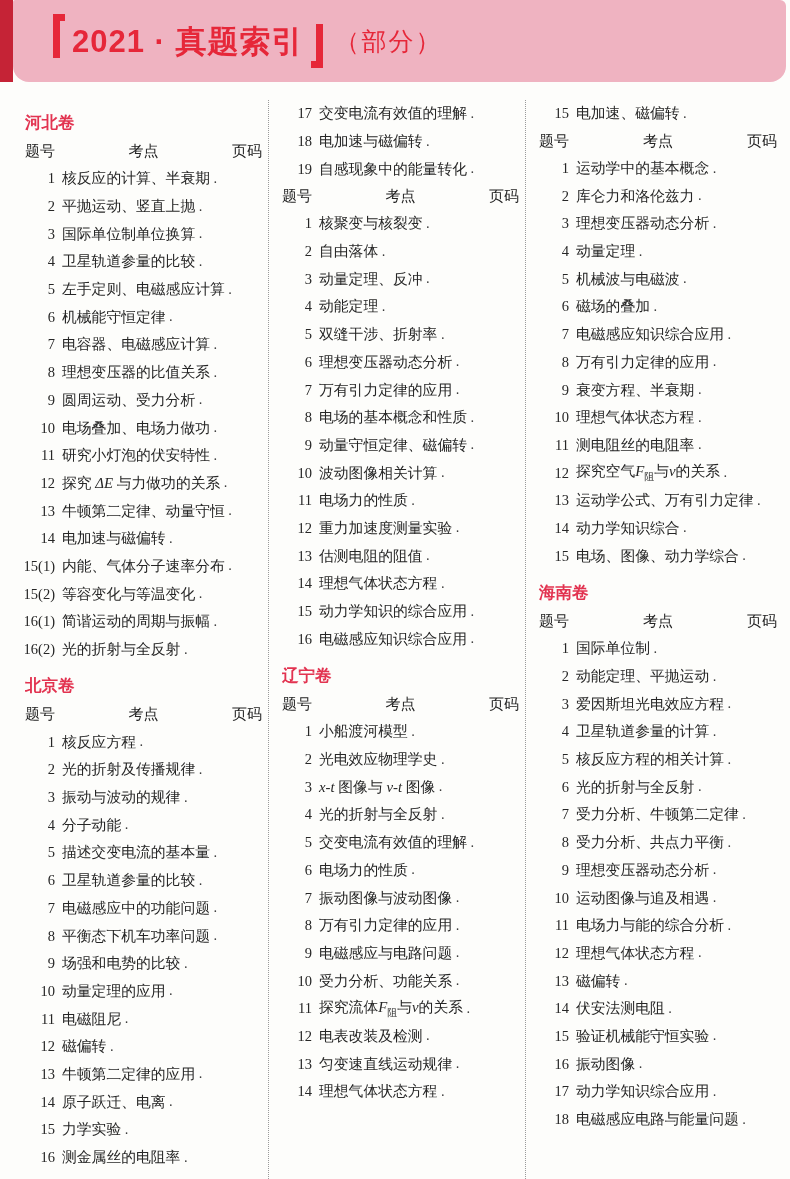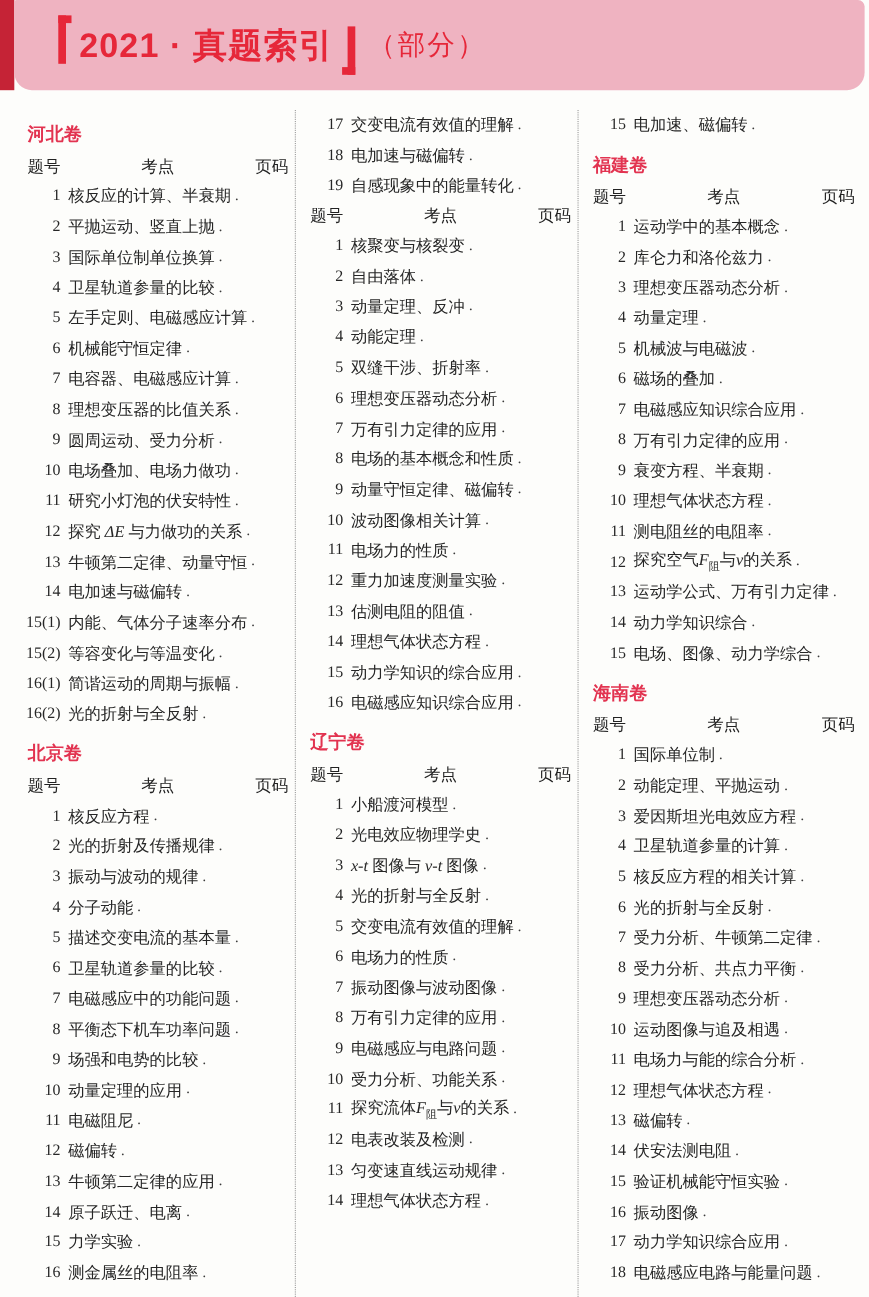--- a/index.html
+++ b/index.html
@@ -630,21 +630,20 @@
       </div>
       <div class="col">
         <div class="item-row">
           <span class="num">
             <span>15</span>
           </span>
           <span class="topic">电加速、磁偏转</span>
           <span class="dots">………………………………………………………………………………</span>
           <span class="page">94</span>
         </div>
-        <div class="section-title">福建卷</div>
         <div class="head-row">
           <span>题号</span>
           <span>考点</span>
           <span>页码</span>
         </div>
         <div class="item-row">
           <span class="num">
             <span>1</span>
           </span>
           <span class="topic">运动学中的基本概念</span>

